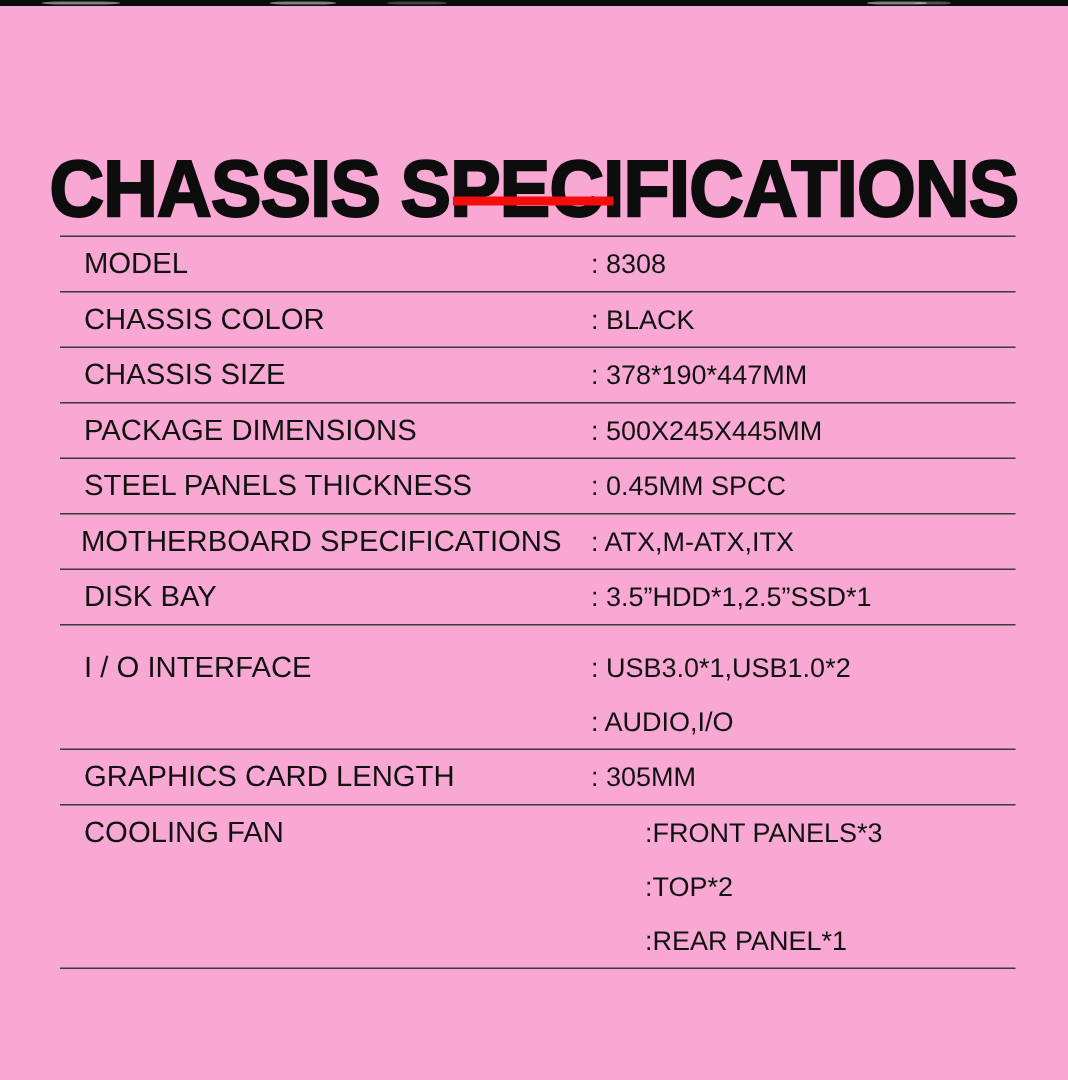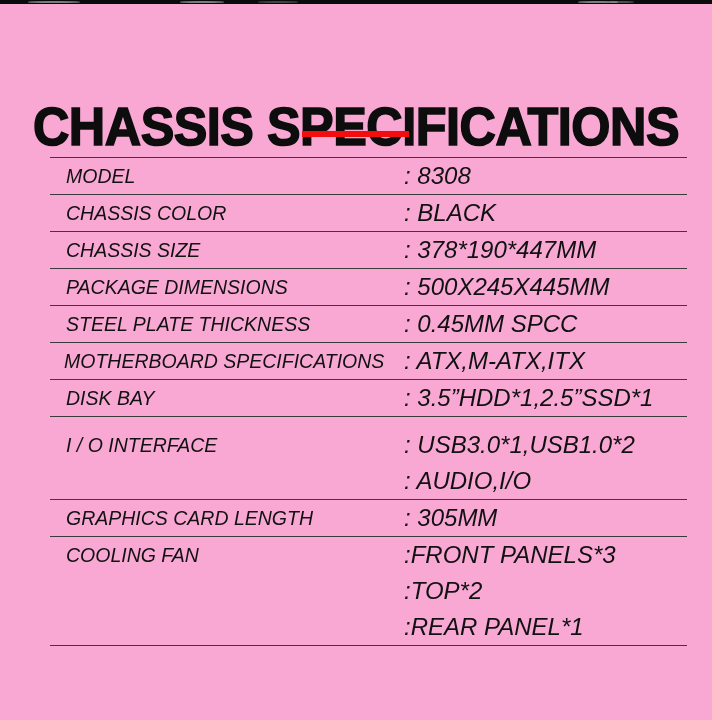--- a/index.html
+++ b/index.html
@@ -65,23 +65,22 @@
     left: 302px;
     width: 107px;
     height: 6px;
     background: #f30d0d;
   }
 
   
   #spec-table {
     position: absolute;
     top: 157px;
-    left: 50px;
+    left: 40px;
     width: 637px;
-    font-style: italic;
   }
   .spec-row {
     position: relative;
     border-top: 1.5px solid #3a3a3a;
     box-sizing: border-box;
   }
   .spec-row:last-child {
     border-bottom: 1.5px solid #3a3a3a;
   }
   .spec-inner {
@@ -94,32 +93,32 @@
     padding-left: 16px;
     box-sizing: border-box;
     font-size: 19.5px;
     line-height: 36px;
     color: #111111;
     white-space: nowrap;
   }
   .spec-label.tight { padding-left: 14px; }
   .spec-values {
     flex: 1 1 auto;
-    font-size: 24px;
+    font-size: 18px;
     line-height: 36px;
     color: #111111;
     white-space: nowrap;
   }
   .spec-values .vline {
     display: block;
     height: 36px;
   }
   .spec-row.h1 .spec-inner { min-height: 36px; }
   .spec-row.h2 .spec-inner { min-height: 72px; margin-top: 10px; }
-  .spec-row.h3 .spec-inner { min-height: 108px; }
+  .spec-row.h3 .spec-inner { min-height: 108px; gap: 36px; }
 </style>
 </head>
 <body>
 
 <div id="page">
 
   <div id="top-strip">
     <span class="smudge s1"></span>
     <span class="smudge s2"></span>
     <span class="smudge s3"></span>
@@ -158,21 +157,21 @@
       <div class="spec-row h1">
         <div class="spec-inner">
           <div class="spec-label">PACKAGE DIMENSIONS</div>
           <div class="spec-values">
             <span class="vline">: 500X245X445MM</span>
           </div>
         </div>
       </div>
       <div class="spec-row h1">
         <div class="spec-inner">
-          <div class="spec-label">STEEL PLATE THICKNESS</div>
+          <div class="spec-label">STEEL PANELS THICKNESS</div>
           <div class="spec-values">
             <span class="vline">: 0.45MM SPCC</span>
           </div>
         </div>
       </div>
       <div class="spec-row h1">
         <div class="spec-inner">
           <div class="spec-label tight">MOTHERBOARD SPECIFICATIONS</div>
           <div class="spec-values">
             <span class="vline">: ATX,M-ATX,ITX</span>

